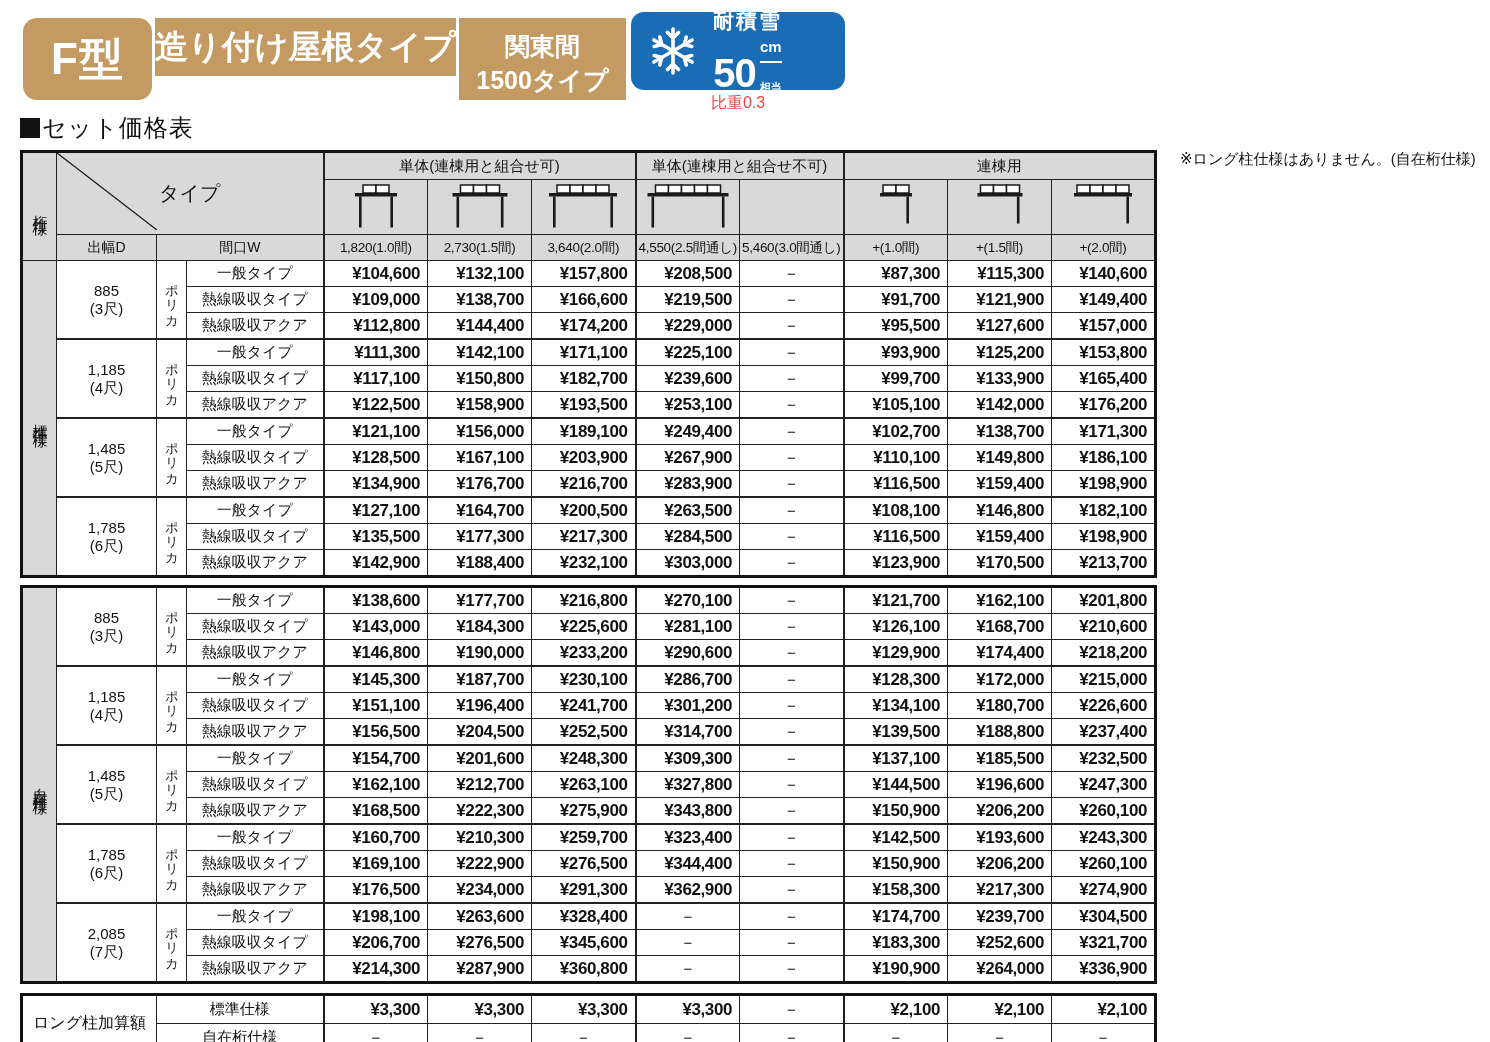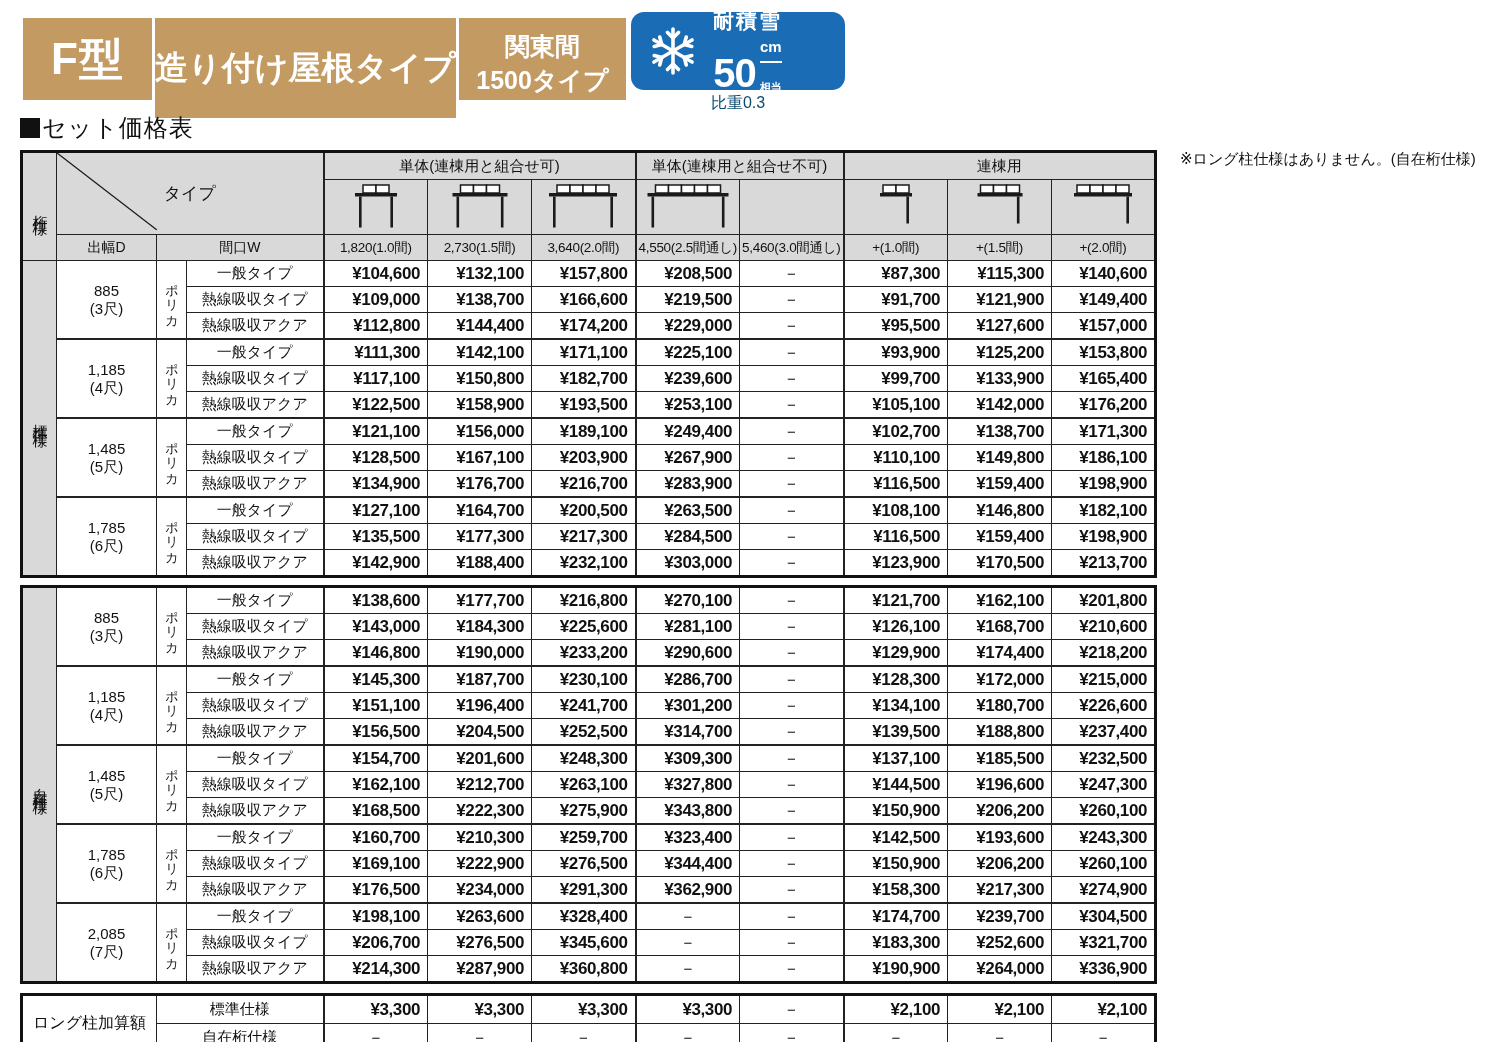--- a/index.html
+++ b/index.html
@@ -4,55 +4,55 @@
 <style>
   html,body{margin:0;padding:0;}
   body{
     width:1490px;height:1042px;position:relative;background:#fff;
     font-family:"Liberation Sans","DejaVu Sans",sans-serif;color:#111;
     -webkit-font-smoothing:antialiased;
   }
   
   .badge{position:absolute;background:#c49a63;color:#fff;font-weight:bold;
     display:flex;align-items:center;justify-content:center;}
-  #badge-model{left:23px;top:18px;width:129px;height:82px;font-size:44px;letter-spacing:1px;}
-  #badge-rooftype{left:155px;top:18px;width:301px;height:100px;font-size:33px;letter-spacing:0px;}
+  #badge-model{left:23px;top:18px;width:129px;height:82px;font-size:44px;letter-spacing:1px;border-radius:14px;}
+  #badge-rooftype{left:155px;top:18px;width:301px;height:58px;font-size:33px;letter-spacing:0px;}
   #badge-module{left:459px;top:18px;width:167px;height:56px;font-size:25px;}
   #badge-type1500{left:459px;top:61px;width:167px;height:39px;font-size:25px;}
   #badge-snow{position:absolute;left:631px;top:12px;width:214px;height:78px;background:#1a6cb5;
     border-radius:13px;display:flex;align-items:center;justify-content:flex-start;color:#fff;padding:0 0 0 16px;box-sizing:border-box;}
   .snow-right{display:flex;flex-direction:column;align-items:center;margin-left:14px;line-height:1;}
   .snow-title{font-size:21px;font-weight:bold;letter-spacing:2px;margin-bottom:8px;}
   .snow-vrow{display:flex;align-items:flex-end;}
   .snow-val{font-size:40px;font-weight:bold;letter-spacing:-1px;}
   .snow-units{display:flex;flex-direction:column;align-items:center;margin-left:4px;line-height:1;}
   .snow-cm{font-size:15px;font-weight:bold;border-bottom:2px solid #fff;padding-bottom:7px;}
   .snow-sou{font-size:11px;font-weight:bold;margin-top:19px;}
-  #sg-note{position:absolute;left:631px;top:93px;width:214px;text-align:center;font-size:16px;color:#0c4a6e;}
+  #sg-note{position:absolute;left:631px;top:93px;width:214px;text-align:center;font-size:16px;color:#ef4444;}
   
   #sec-title{position:absolute;left:20px;top:112px;display:flex;align-items:center;}
   #sec-title .sq{width:20px;height:20px;background:#111;margin-right:2px;}
   #sec-title .tx{font-size:24px;font-weight:normal;letter-spacing:1px;}
   #side-note{position:absolute;left:1180px;top:150px;font-size:15px;}
   
   #tables{position:absolute;left:20px;top:150px;}
   table{border-collapse:collapse;table-layout:fixed;}
   .ptable{border:3px solid #111;margin-bottom:7px;}
   .ptable th,.ptable td{border:1px solid #222;padding:0;overflow:hidden;white-space:nowrap;}
   .thick-left{border-left-width:2px !important;}
   .group-top{border-top-width:2px !important;}
   thead th{background:#d9d9d9;font-weight:normal;margin-left:40px;}
   .girder-h{background:#d9d9d9;}
   .cgroup{height:26px;font-size:15px;}
   .icon-cell{height:49px;background:#d9d9d9;text-align:center;vertical-align:middle;}
   .subh{height:25px;font-size:14px;}
   .dim{font-size:13.5px;letter-spacing:-0.3px;}
   .diag{background:#d9d9d9;position:relative;vertical-align:middle;text-align:center;}
   .diag svg.dline{position:absolute;left:0;top:0;}
-  .tcorner{font-size:17px;}
+  .tcorner{font-size:20px;}
   td{height:25px;font-size:15px;text-align:center;background:#fff;vertical-align:middle;}
   .price{font-size:17px;font-weight:bold;text-align:right;padding-right:7px !important;letter-spacing:-0.4px;}
   .price.dash{text-align:center;padding-right:0 !important;font-weight:normal;font-size:15px;}
   .girder-cell{background:#d9d9d9;}
   .vtext{writing-mode:vertical-rl;text-orientation:upright;letter-spacing:3px;font-size:15px;display:inline-block;}
   .mattext{font-size:13px;letter-spacing:1px;}
   .depth span{display:block;line-height:1.2;}
   #addon-table td{height:27px;}
   .addon-label{font-size:16px;}
   .spec-cell{font-size:15px;}

